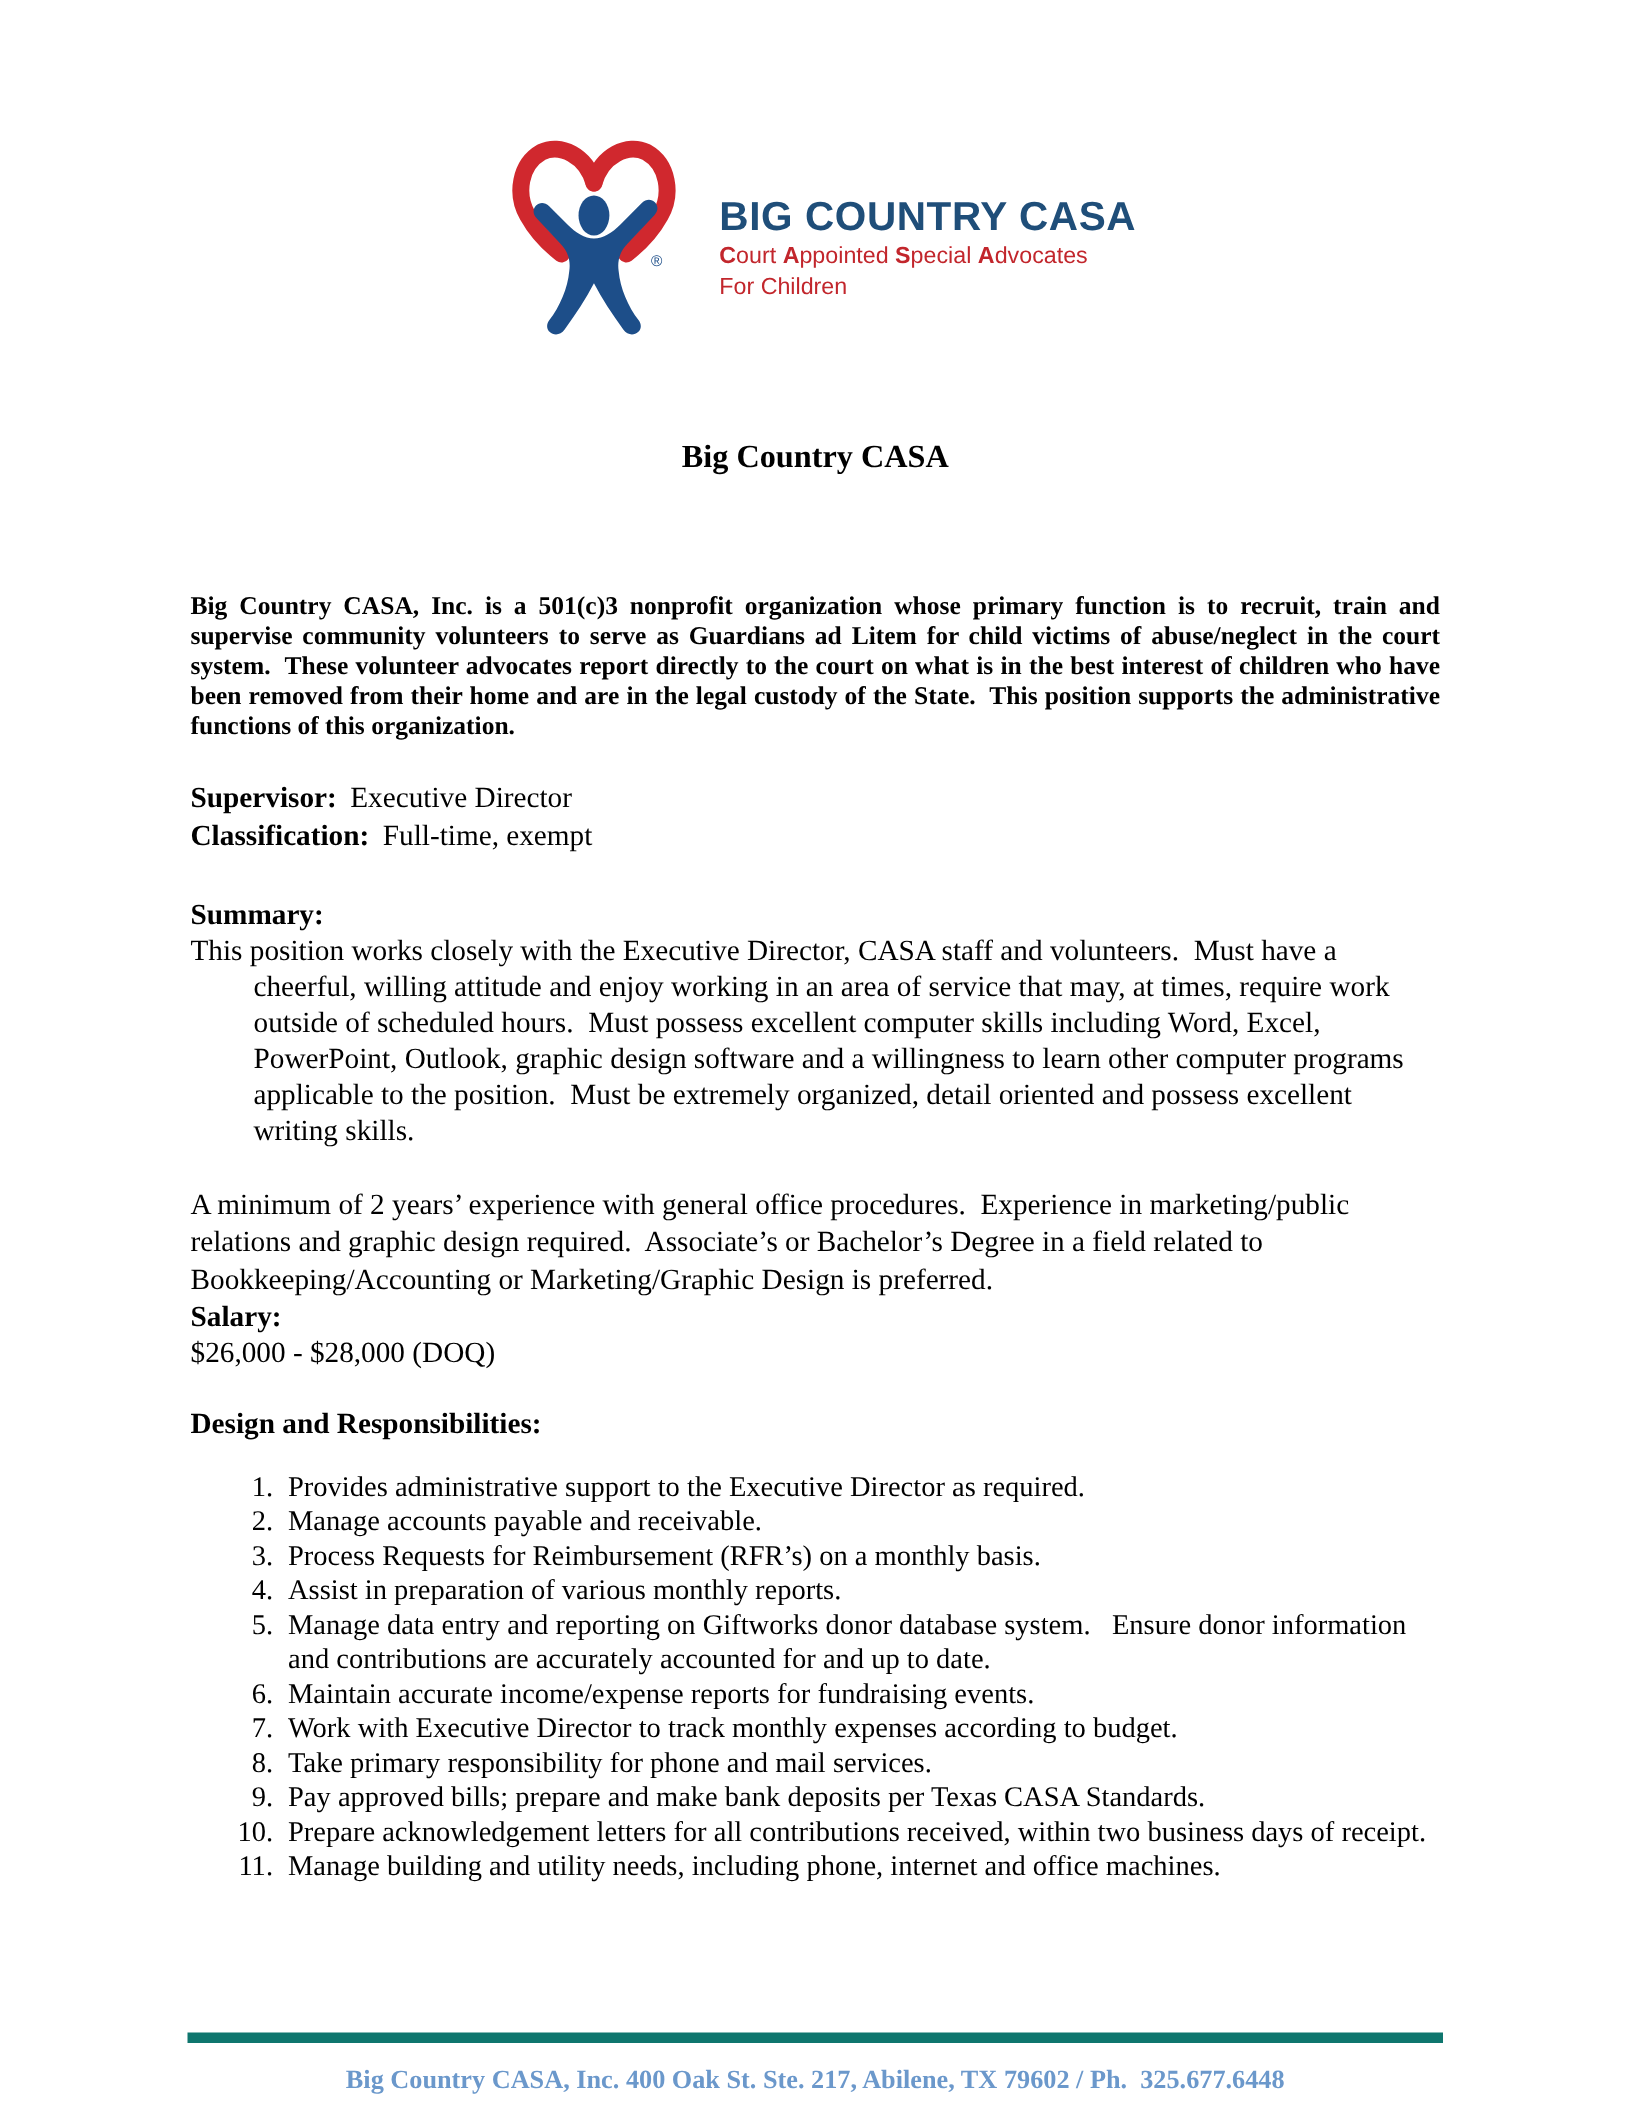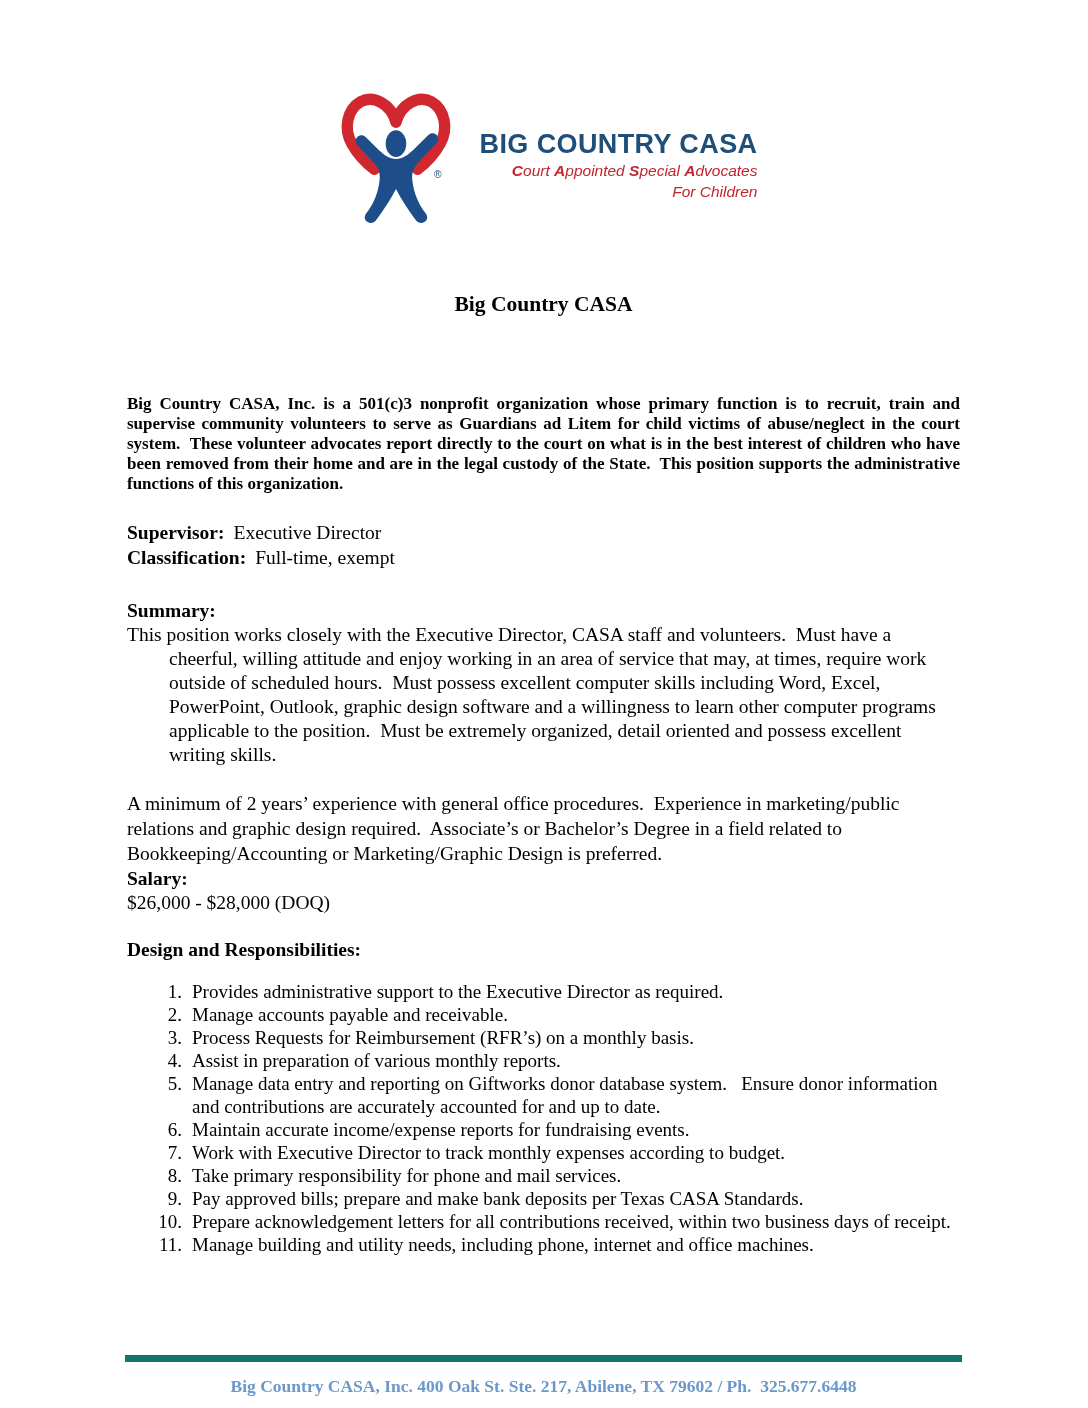--- a/index.html
+++ b/index.html
@@ -12,21 +12,21 @@
   
   .logo-row { display:flex; justify-content:center; align-items:flex-start; }
   .logo-mark { position:relative; width:134px; height:144px; flex:none; }
   .logo-text { margin:44px 0 0 16px; }
   .brand {
     font-family:"Liberation Sans", sans-serif; font-weight:bold;
     font-size:27px; line-height:30px; color:#1f4e79; letter-spacing:0.4px;
   }
   .tagline, .tagline2 {
     font-family:"Liberation Sans", sans-serif; font-size:15.5px; line-height:19px;
-    color:#c2262c; text-align:right; margin-top:2px;font-style:italic;
+    color:#c2262c; text-align:left; margin-top:2px;
   }
   .seg-bold { font-weight:bold; }
 
   
   .doc-title { text-align:center; font-weight:bold; font-size:21.5px; line-height:27px; margin-top:8px; white-space:pre-wrap; }
 
   
   .intro {
     margin-top:22px; font-weight:bold; font-size:17px; line-height:20px;
     text-align:justify; white-space:pre-wrap;

